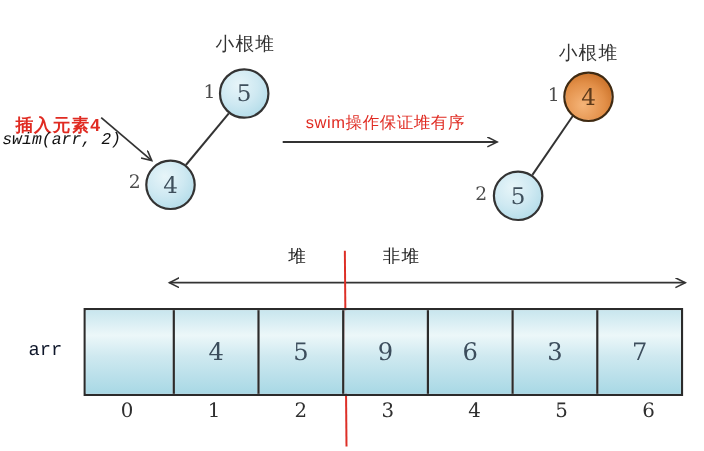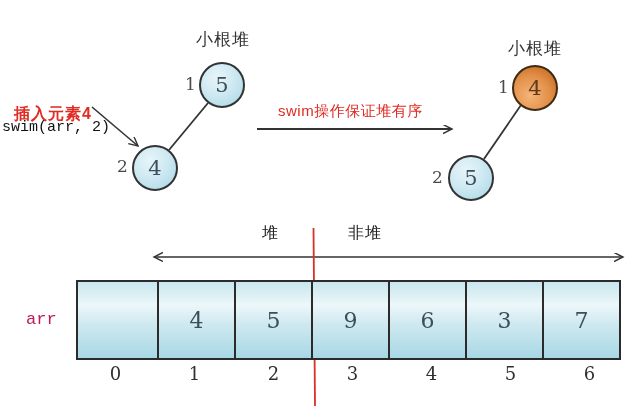--- a/index.html
+++ b/index.html
@@ -61,21 +61,21 @@
   .cell:first-child { border-left: none; width: 79px; }
   .index-row {
     position: absolute; left: 76px; top: 363px;
     display: flex;
   }
   .index-slot {
     width: 79px; text-align: center;
     font-family: "DejaVu Serif", serif;
     font-size: 18px; color: #2f2f2f;
   }
-  .arr-label { font-family: "Liberation Mono", monospace; font-size: 17px; color: #be185d; }
+  .arr-label { font-family: "Liberation Mono", monospace; font-size: 17px; color: #0f172a; }
   .zone-label { font-size: 16px; color: #222222; letter-spacing: 1px; }
 </style>
 </head>
 <body>
 
 <div class="canvas">
 
   <svg class="svg-layer" viewBox="0 0 640 410">
     <defs>
       <marker id="arrowEnd" markerWidth="14" markerHeight="14" refX="9" refY="4.5" orient="auto" markerUnits="userSpaceOnUse">
@@ -95,21 +95,21 @@
 
   <div class="abs tree-title" style="left:196px; top:28px;">小根堆</div>
 
   <div class="abs pos-label" style="left:185px; top:74px;">1</div>
   <div class="node node-blue" style="left:199px; top:62px;">5</div>
 
   <div class="abs pos-label" style="left:117px; top:156px;">2</div>
   <div class="node node-blue" style="left:132px; top:145px;">4</div>
 
   <div class="abs red-text insert-label" style="left:14px; top:104px;">插入元素4</div>
-  <div class="abs code-label" style="left:2px; top:119px;">swim(arr, 2)</div>
+  <div class="abs code-label" style="left:2px; top:119px;font-style:italic;">swim(arr, 2)</div>
 
   <div class="abs red-text swim-label" style="left:278px; top:102px;">swim操作保证堆有序</div>
 
   <div class="abs tree-title" style="left:508px; top:37px;">小根堆</div>
 
   <div class="abs pos-label" style="left:498px; top:77px;">1</div>
   <div class="node node-orange" style="left:512px; top:65px;">4</div>
 
   <div class="abs pos-label" style="left:432px; top:167px;">2</div>
   <div class="node node-blue" style="left:448px; top:155px;">5</div>

